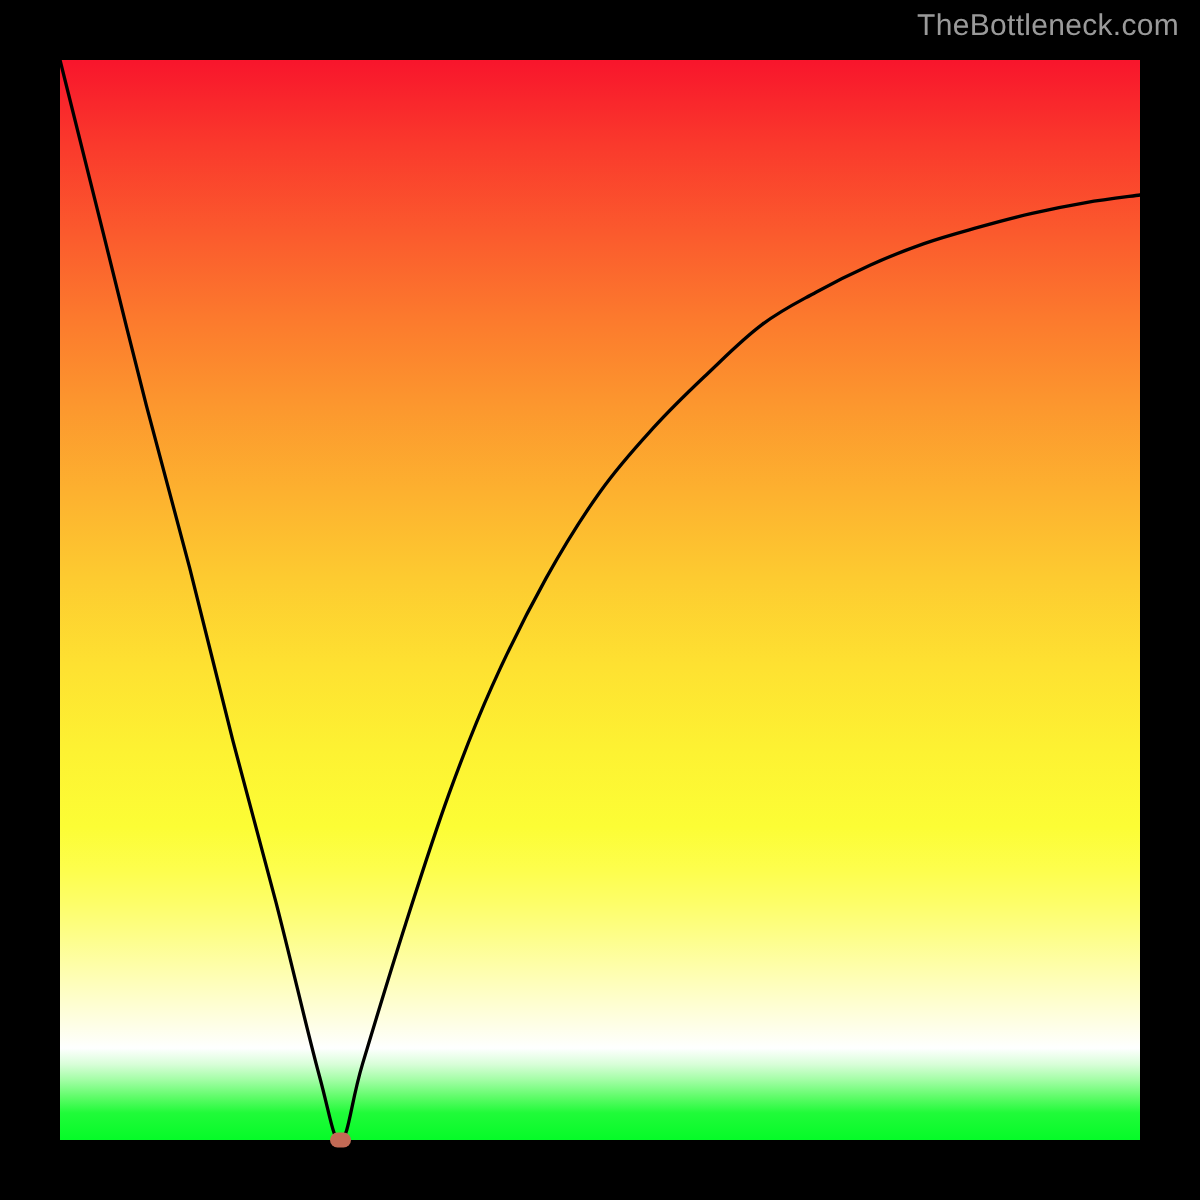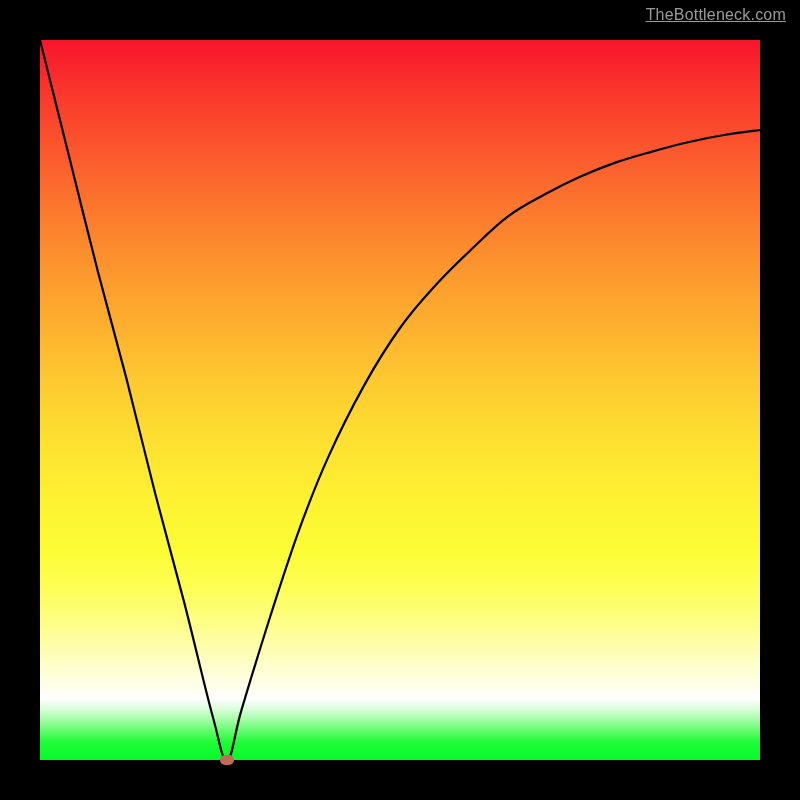--- a/index.html
+++ b/index.html
@@ -65,24 +65,23 @@
     height: 10px;
     background: #c26a55;
     border-radius: 5px;
     transform: translate(-50%, -50%);
   }
   .watermark {
     position: absolute;
     top: 6px;
     right: 14px;
     color: #9a9a9a;
-    font-size: 16px;
+    font-size: 20px;
     letter-spacing: 0.2px;
     user-select: none;
-    text-decoration: underline;
   }
 </style>
 </head>
 <body>
 
 <div class="frame">
   <div class="plot-area">
     <svg class="curve" viewBox="0 0 720 720" preserveAspectRatio="none">
       <path id="curve-path" d="M 0.00 0.00 C 5.18 20.74, 18.43 73.73, 28.80 115.20 C 39.17 156.67, 47.23 190.22, 57.60 230.40 C 67.97 270.58, 76.03 298.22, 86.40 338.40 C 96.77 378.58, 104.83 413.42, 115.20 453.60 C 125.57 493.78, 133.63 521.42, 144.00 561.60 C 154.37 601.78, 165.02 648.29, 172.80 676.80 C 180.58 705.31, 182.02 721.30, 187.20 720.00 C 192.38 718.70, 193.82 695.52, 201.60 669.60 C 209.38 643.68, 220.03 608.40, 230.40 576.00 C 240.77 543.60, 248.83 518.11, 259.20 489.60 C 269.57 461.09, 276.34 443.52, 288.00 417.60 C 299.66 391.68, 311.04 368.93, 324.00 345.60 C 336.96 322.27, 347.04 306.14, 360.00 288.00 C 372.96 269.86, 383.04 259.06, 396.00 244.80 C 408.96 230.54, 419.04 221.11, 432.00 208.80 C 444.96 196.49, 455.04 186.12, 468.00 176.40 C 480.96 166.68, 491.04 161.93, 504.00 154.80 C 516.96 147.67, 527.04 142.63, 540.00 136.80 C 552.96 130.97, 563.04 126.94, 576.00 122.40 C 588.96 117.86, 599.04 115.23, 612.00 111.60 C 624.96 107.97, 635.04 105.22, 648.00 102.24 C 660.96 99.26, 671.04 97.24, 684.00 95.04 C 696.96 92.84, 713.52 90.91, 720.00 90.00" fill="none" stroke="#000" stroke-width="2.2" stroke-linecap="round" stroke-linejoin="round"></path>
     </svg>

